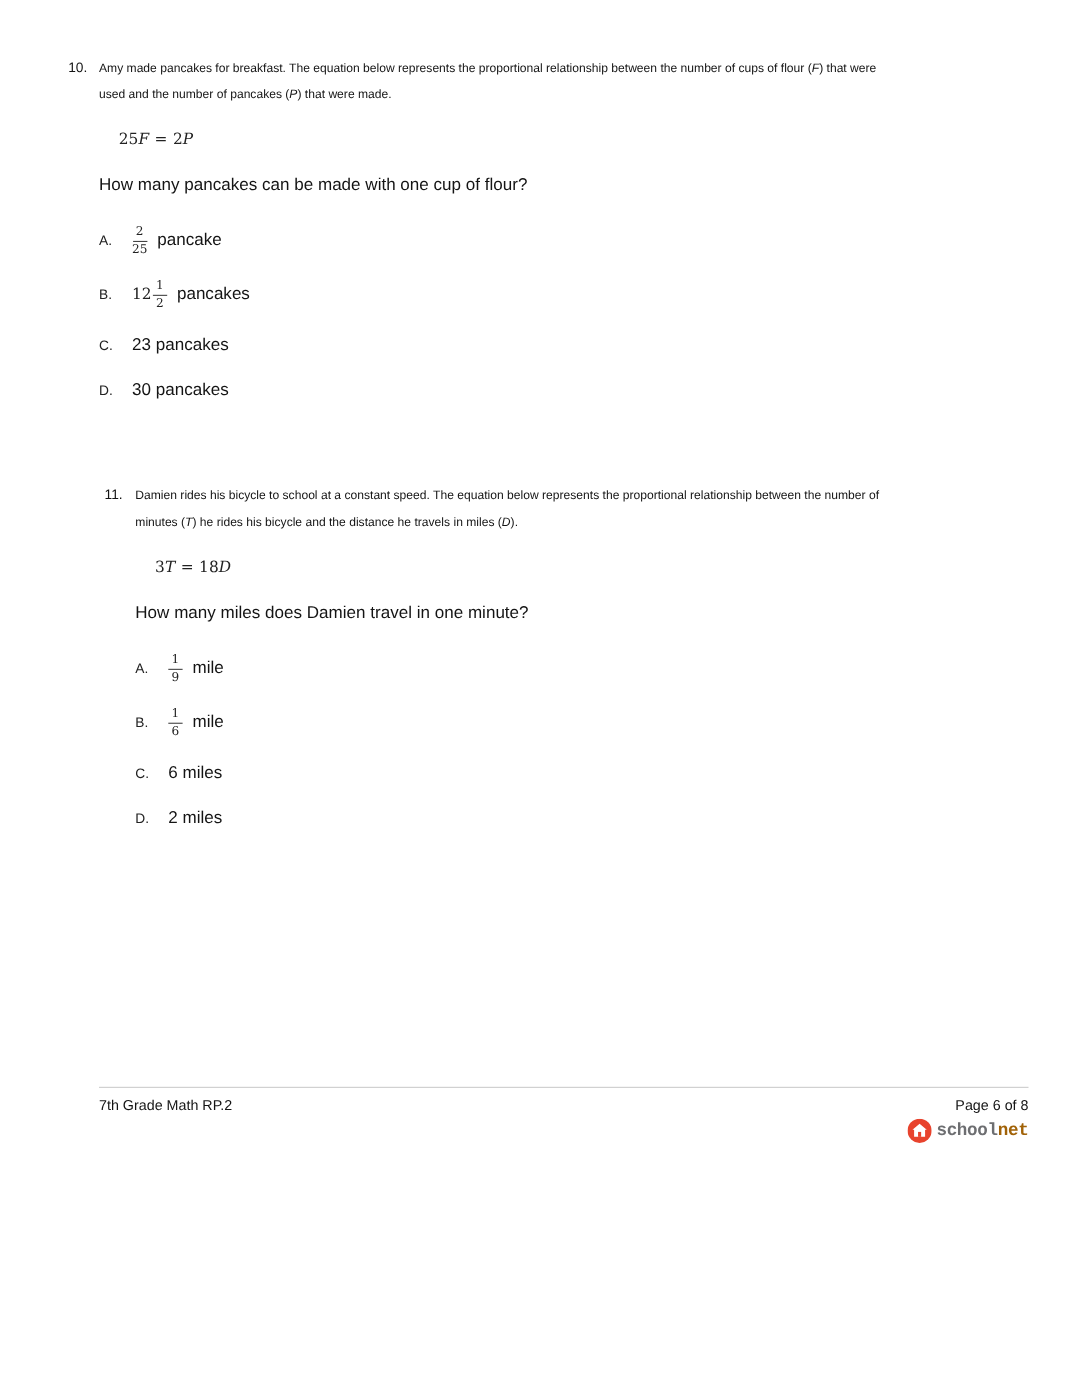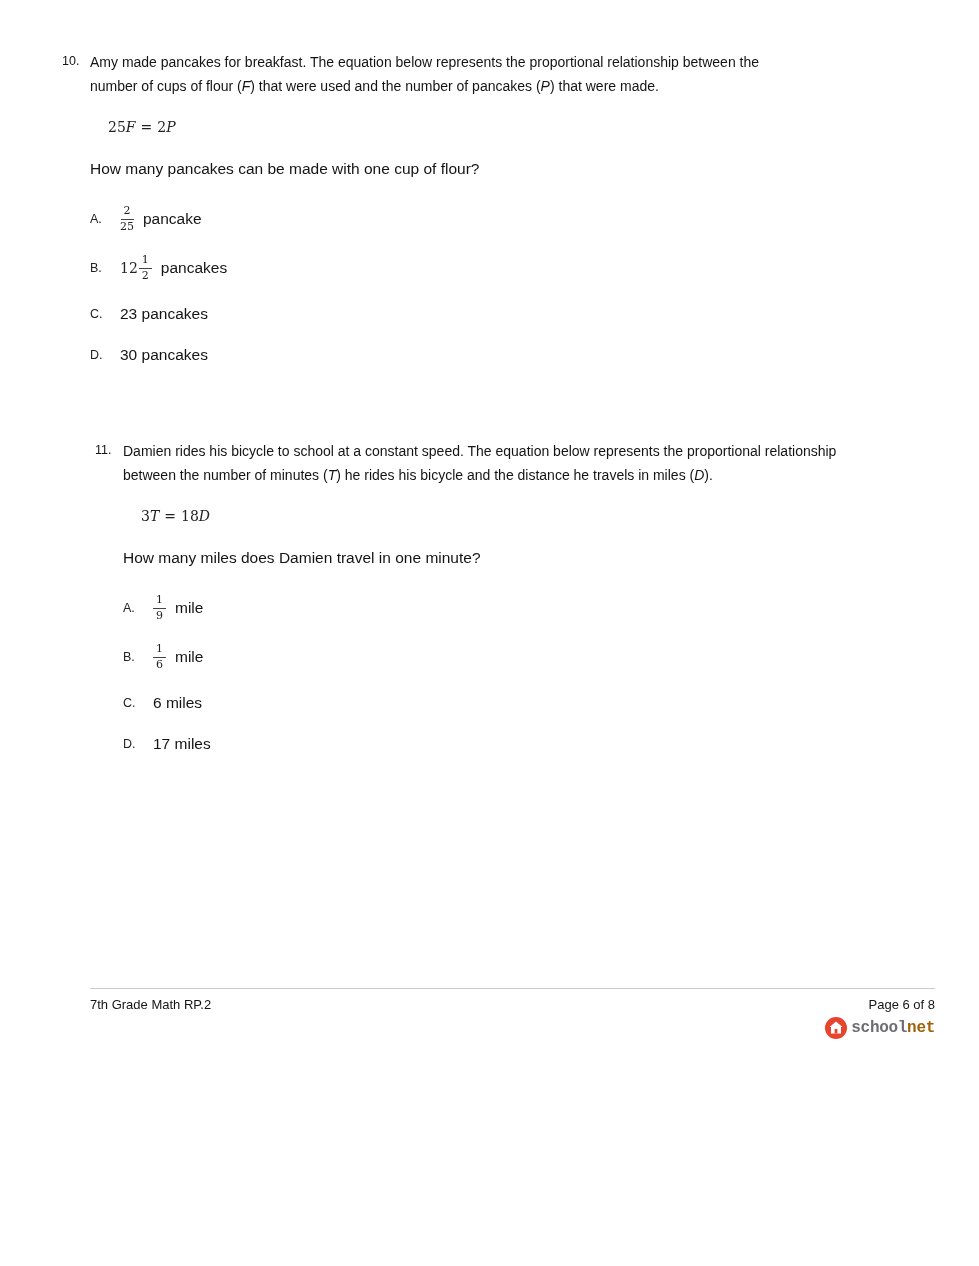--- a/index.html
+++ b/index.html
@@ -17,21 +17,21 @@
 
   .question { display: flex; }
   .question + .question { margin-top: 56px; margin-left: 33px; }
   .qnum {
     flex: 0 0 28px;
     font-size: 12.5px;
     padding-top: 4px;
     color: #141414;
   }
   .qbody { width: 716px; }
-  .prompt { font-size: 14px; line-height: 24px; }
+  .prompt { font-size: 11px; line-height: 24px; }
   .prompt i { font-style: italic; }
 
   .equation {
     margin: 21px 0 0 18px;
     font-family: "DejaVu Serif", "Liberation Serif", serif;
     font-size: 14px;
     color: #222222;
   }
   .equation i { font-style: italic; }
   .equation .eqsign { margin: 0 5px; }
@@ -148,21 +148,21 @@
               </span>
               <span class="choice-text">mile</span>
             </span>
           </div>
           <div class="choice">
             <span class="choice-label">C.</span>
             <span class="choice-text">6 miles</span>
           </div>
           <div class="choice">
             <span class="choice-label">D.</span>
-            <span class="choice-text">17 miles</span>
+            <span class="choice-text">2 miles</span>
           </div>
         </div>
       </div>
     </div>
 
   </div>
 
   <div class="footer">
     <div class="footer-rule"></div>
     <div class="footer-row">

